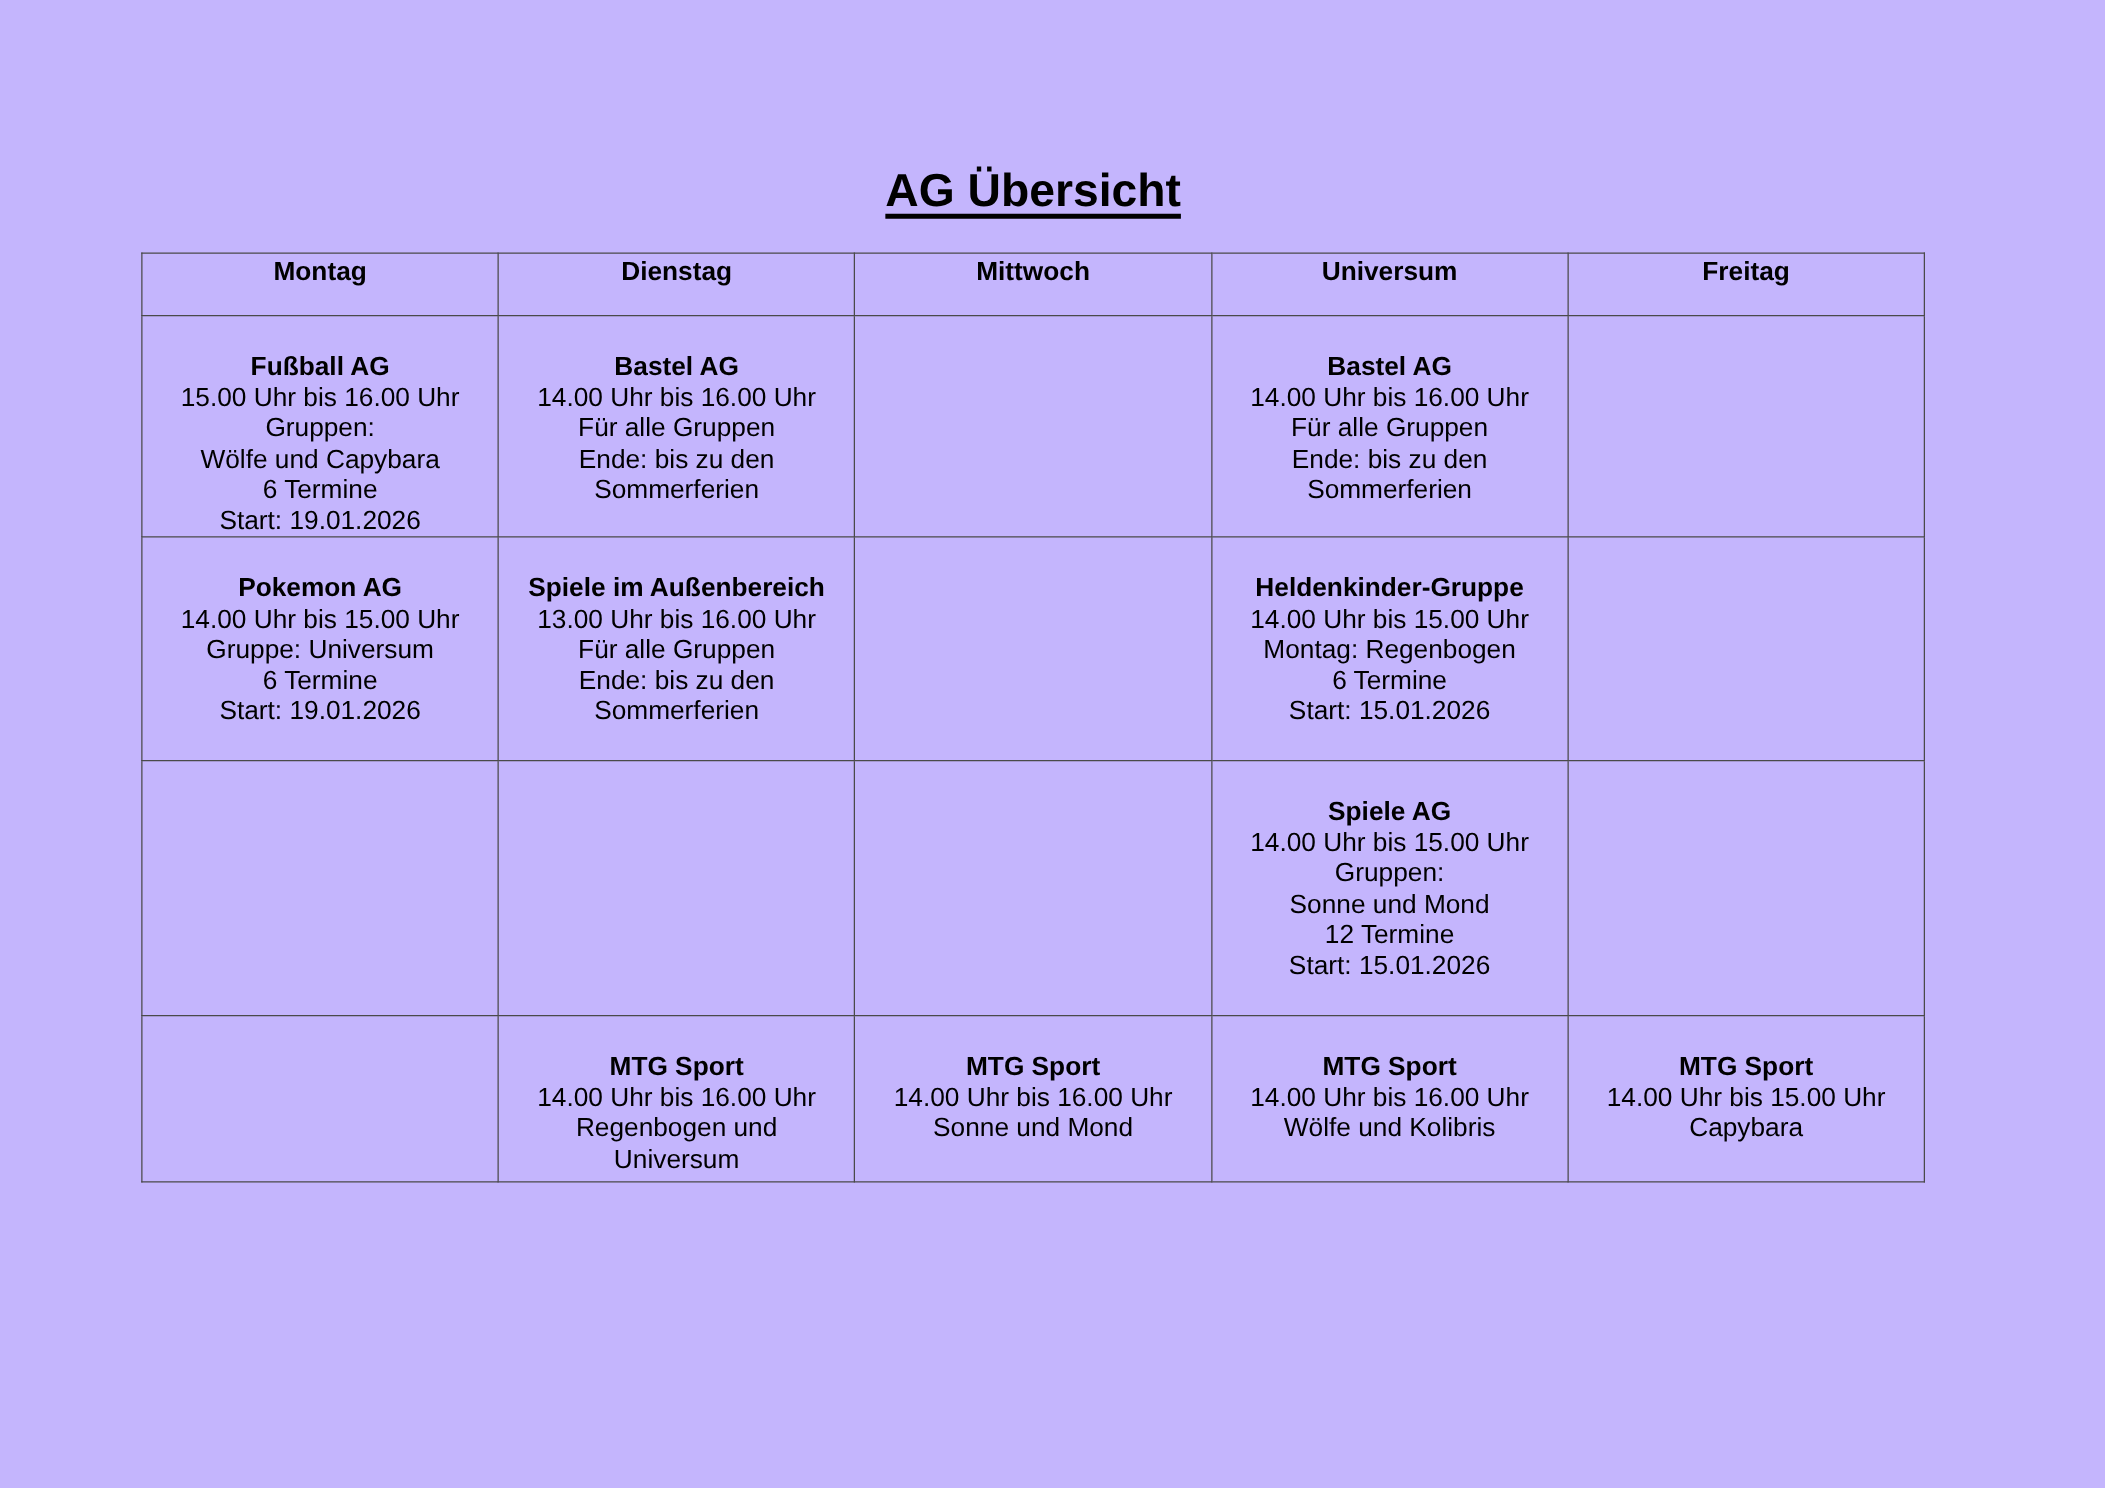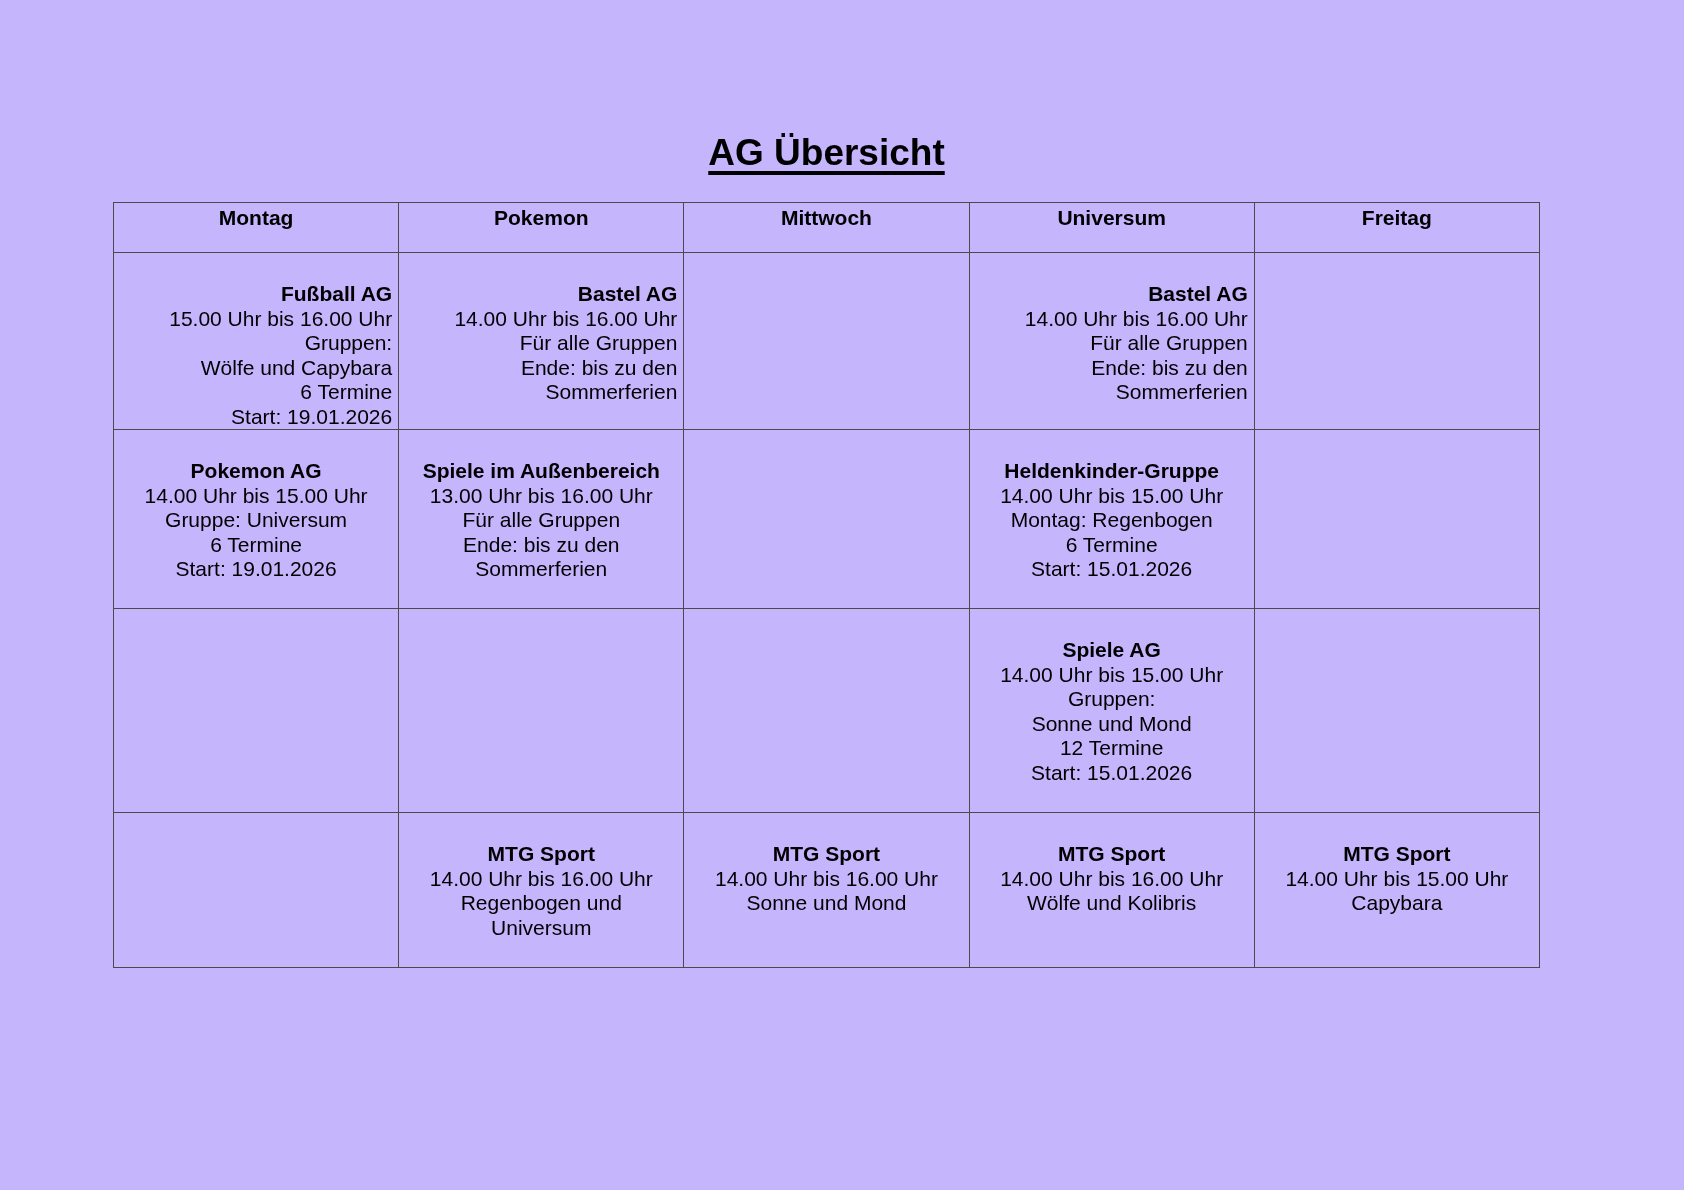--- a/index.html
+++ b/index.html
@@ -48,38 +48,38 @@
     padding-top: 3px;
     font-size: 21px;
     font-weight: bold;
     line-height: 24.5px;
   }
   table.schedule td {
     font-size: 21px;
     line-height: 24.5px;
     padding: 29px 6px 0 6px;
   }
-  tr.row-0 td { height: 171px; text-align: right; }
+  tr.row-0 td { height: 171px; }
   tr.row-1 td { height: 179px; }
   tr.row-2 td { height: 204px; }
-  tr.row-3 td { height: 155px; }
+  tr.row-3 td { height: 133px; }
   .cell-title { font-weight: bold; }
 </style>
 </head>
 <body>
 
 <div class="page">
 
   <h1 class="doc-title">AG Übersicht</h1>
 
   <table class="schedule">
     <thead>
       <tr class="header-row">
         <th>Montag</th>
-        <th>Pokemon</th>
+        <th>Dienstag</th>
         <th>Mittwoch</th>
         <th>Universum</th>
         <th>Freitag</th>
       </tr>
     </thead>
     <tbody id="schedule-body">
         <tr class="row-0">
           <td>
             <div class="cell-title">Fußball AG</div>
             <div class="cell-line">15.00 Uhr bis 16.00 Uhr</div>

